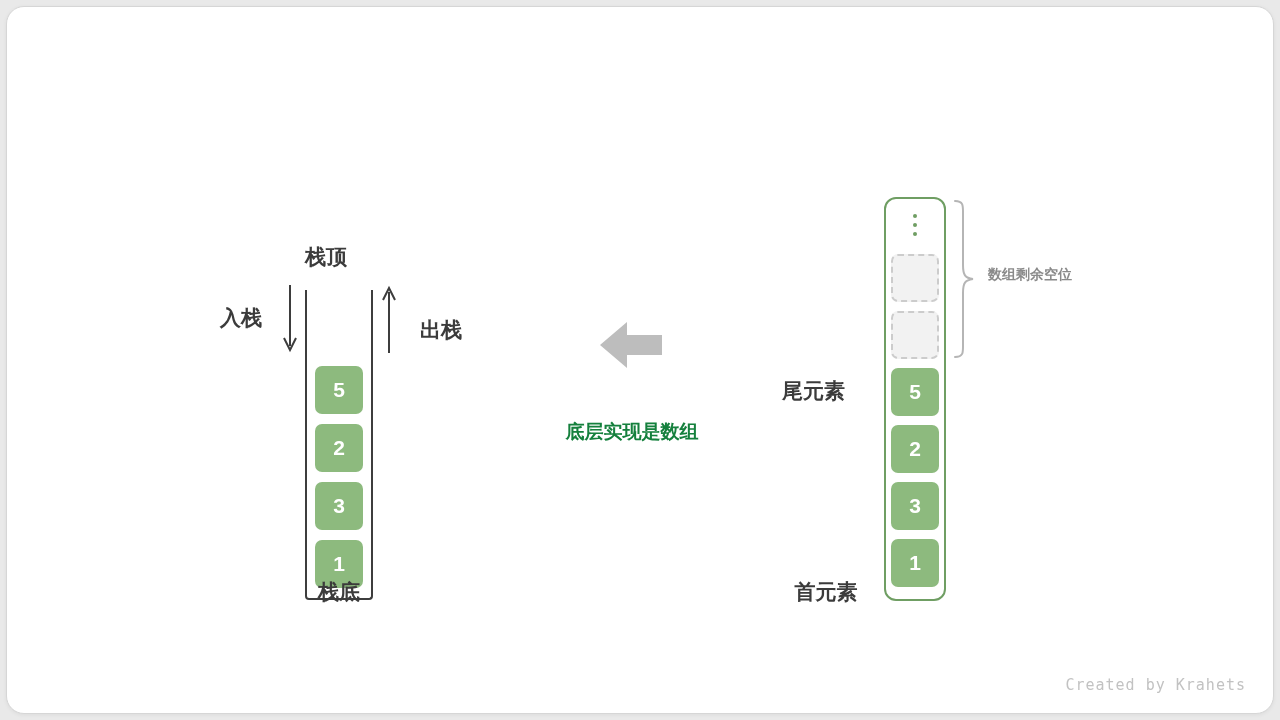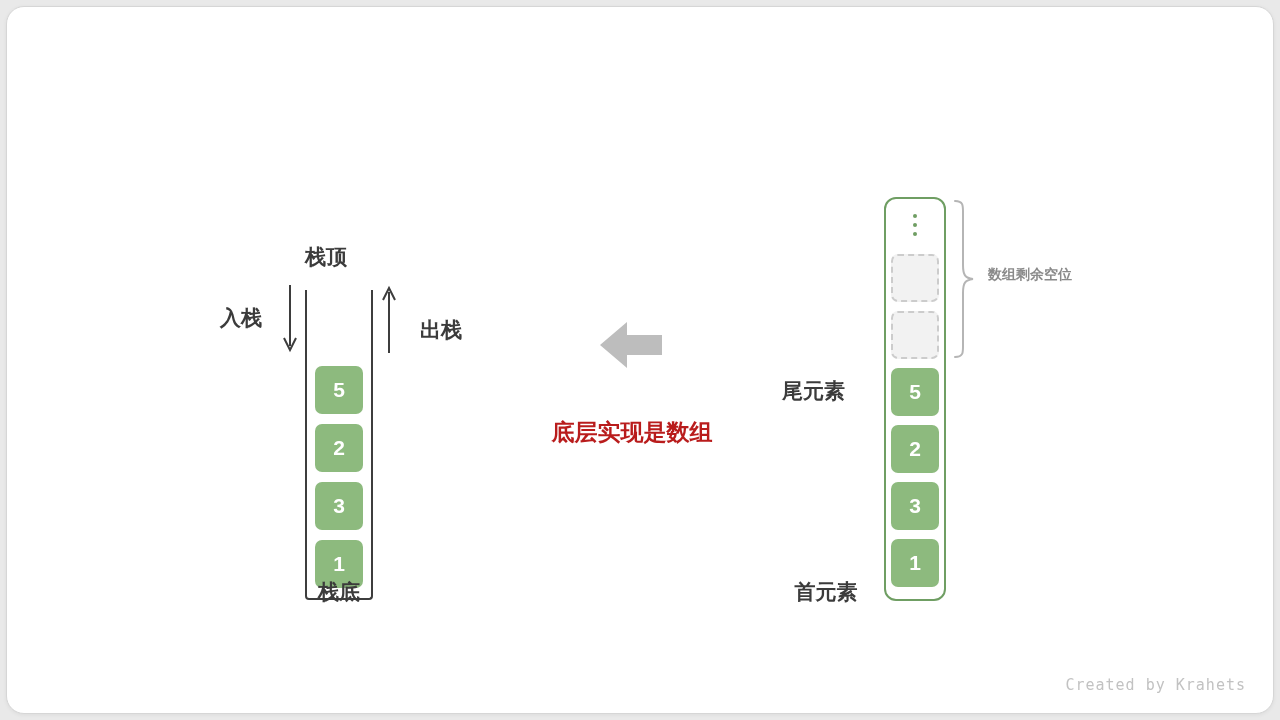--- a/index.html
+++ b/index.html
@@ -67,22 +67,22 @@
   .lbl-pop{left:408px; top:316px; width:66px; text-align:center;}
   .arrow-vert{width:14px;height:70px;}
   .push-arrow-pos{left:283px; top:284px;}
   .pop-arrow-pos{left:382px; top:284px;}
 
   
   .dir-arrow-pos{left:600px; top:322px; width:62px; height:46px;}
   .center-caption{
     left:490px; top:412px; width:284px;
     text-align:center;
-    color:#b91c1c;
-    font-size:23px;
+    color:#15803d;
+    font-size:19px;
     font-weight:bold;
     line-height:40px;
   }
 
   
   .array-container{
     left:884px; top:197px;
     width:62px; height:404px;
     background:#fff;
     border:2px solid var(--green-border);

